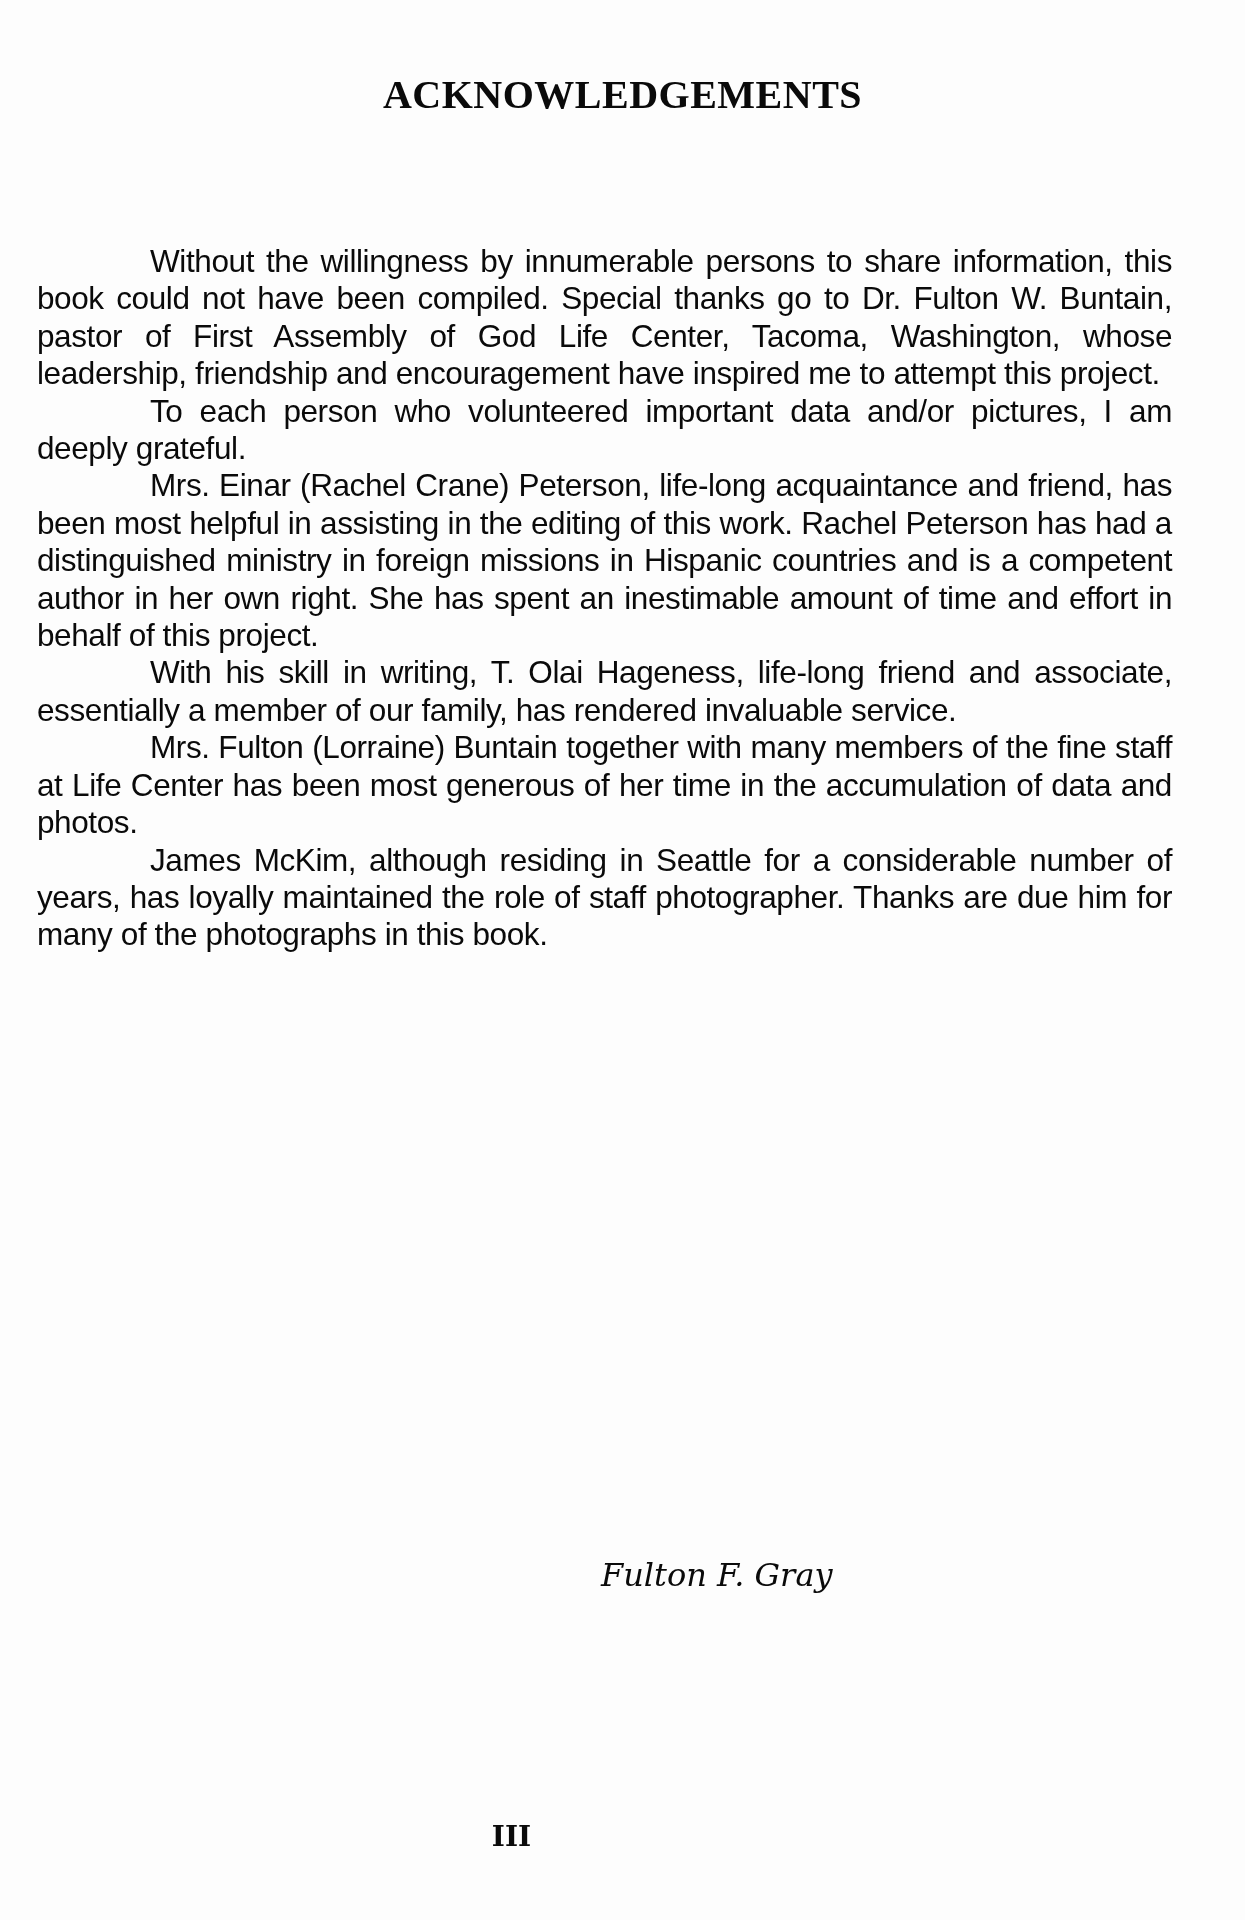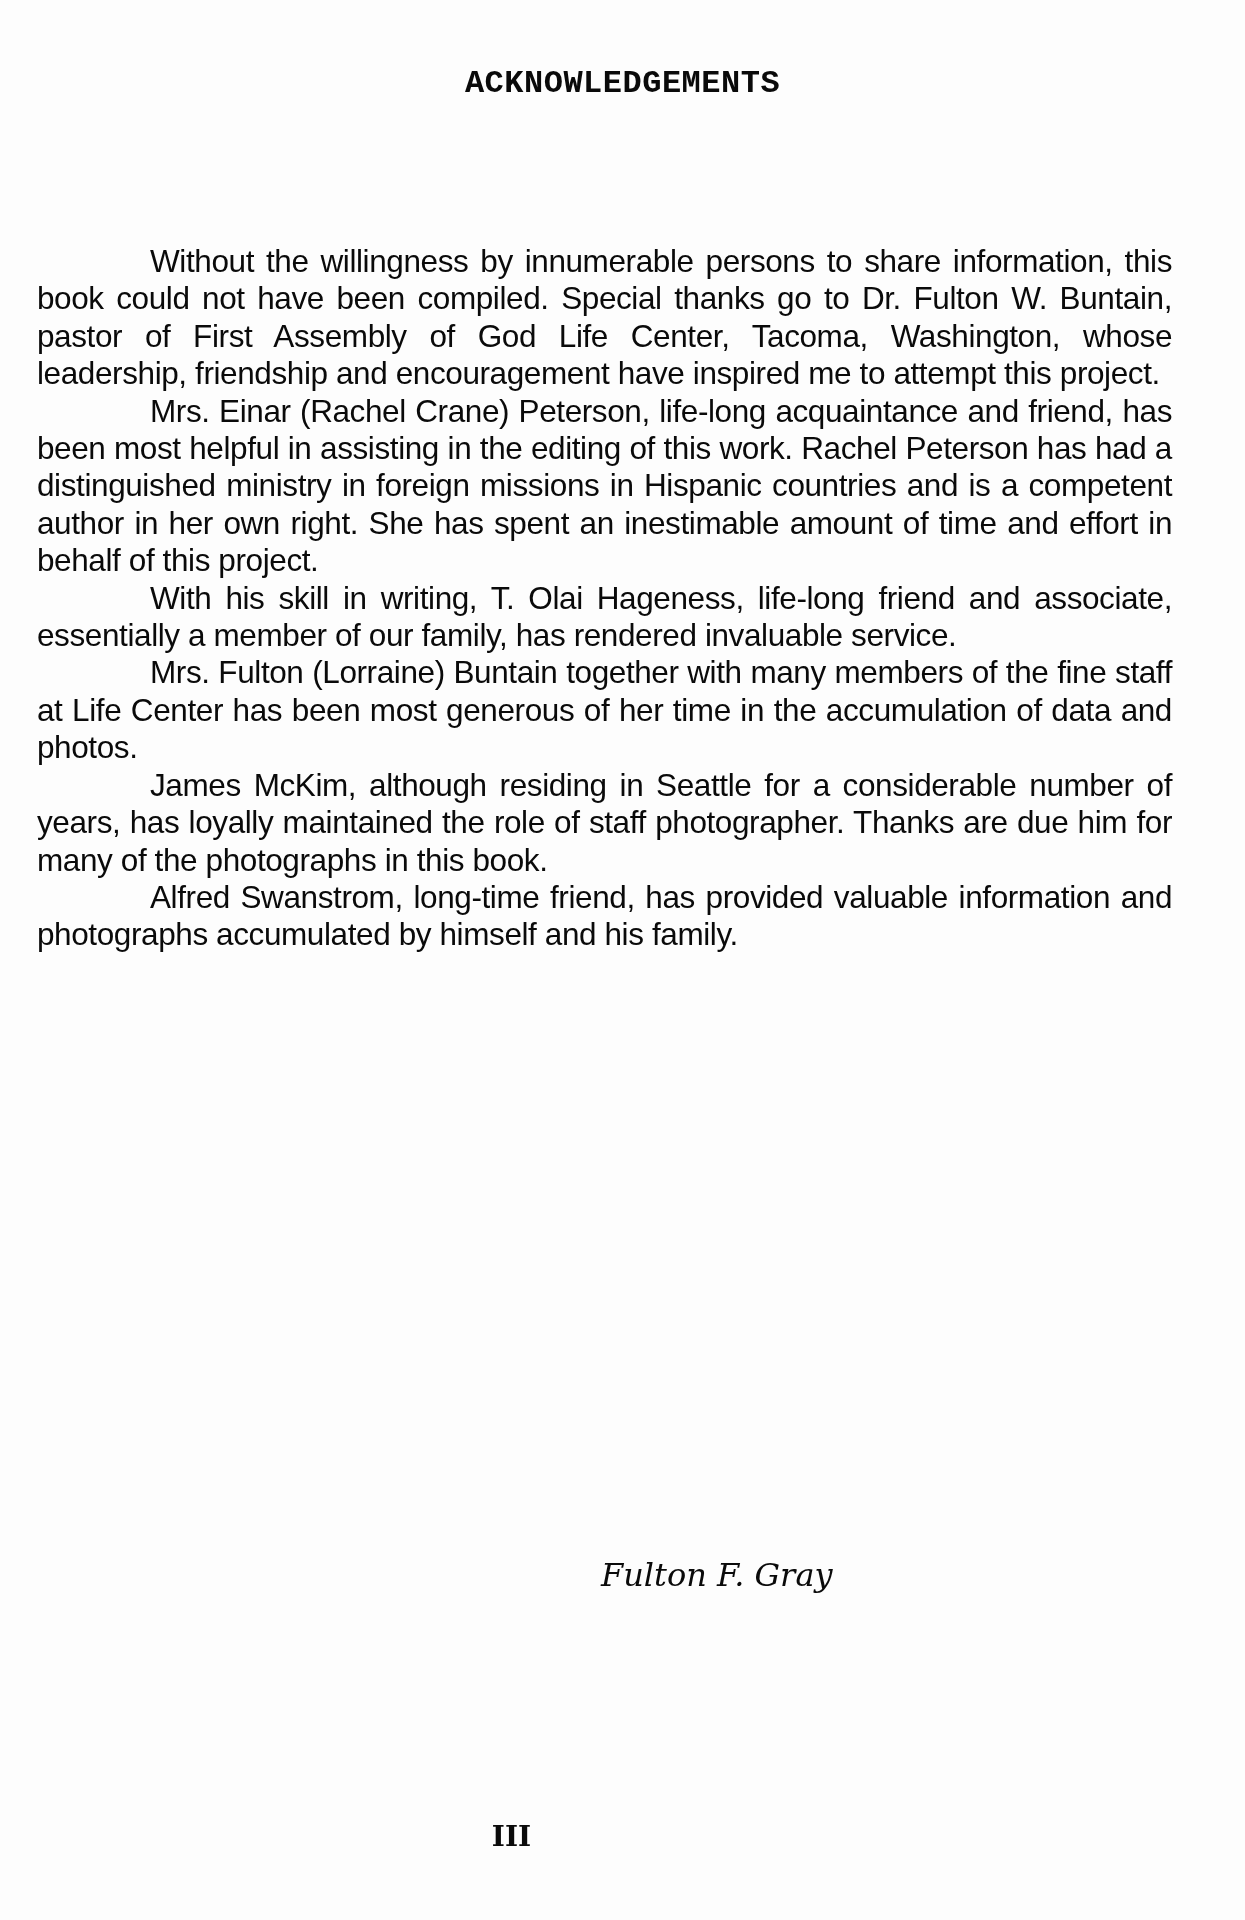--- a/index.html
+++ b/index.html
@@ -13,23 +13,23 @@
       position: relative;
       overflow: hidden;
       color: #0a0a0a;
     }
     .page-title {
       position: absolute;
       left: 0;
       top: 44px;
       width: 1245px;
       text-align: center;
-      font-family: Liberation Mono, monospace;
+      font-family: Liberation Serif, serif;
       font-weight: bold;
-      font-size: 32px;
+      font-size: 40px;
       letter-spacing: 0.5px;
     }
     .body-text {
       position: absolute;
       left: 37px;
       top: 243px;
       width: 1135px;
       font-family: "Liberation Sans", sans-serif;
       font-size: 31.5px;
       line-height: 37.4px;
@@ -61,22 +61,22 @@
       box-sizing: border-box;
     }
   </style>
 </head>
 <body>
 
 <h1 class="page-title">ACKNOWLEDGEMENTS</h1>
 
 <div class="body-text">
   <p>Without the willingness by innumerable persons to share information, this book could not have been compiled. Special thanks go to Dr. Fulton W. Buntain, pastor of First Assembly of God Life Center, Tacoma, Washington, whose leadership, friendship and encouragement have inspired me to attempt this project.</p>
+  <p>To each person who volunteered important data and/or pictures, I am deeply grateful.</p>
   <p>Mrs. Einar (Rachel Crane) Peterson, life-long acquaintance and friend, has been most helpful in assisting in the editing of this work. Rachel Peterson has had a distinguished ministry in foreign missions in Hispanic countries and is a competent author in her own right. She has spent an inestimable amount of time and effort in behalf of this project.</p>
   <p>With his skill in writing, T. Olai Hageness, life-long friend and associate, essentially a member of our family, has rendered invaluable service.</p>
   <p>Mrs. Fulton (Lorraine) Buntain together with many members of the fine staff at Life Center has been most generous of her time in the accumulation of data and photos.</p>
   <p>James McKim, although residing in Seattle for a considerable number of years, has loyally maintained the role of staff photographer. Thanks are due him for many of the photographs in this book.</p>
-  <p>Alfred Swanstrom, long-time friend, has provided valuable information and photographs accumulated by himself and his family.</p>
 </div>
 
 <div class="signature">Fulton F. Gray</div>
 
 <div class="page-number">III</div>
 
 </body></html>

